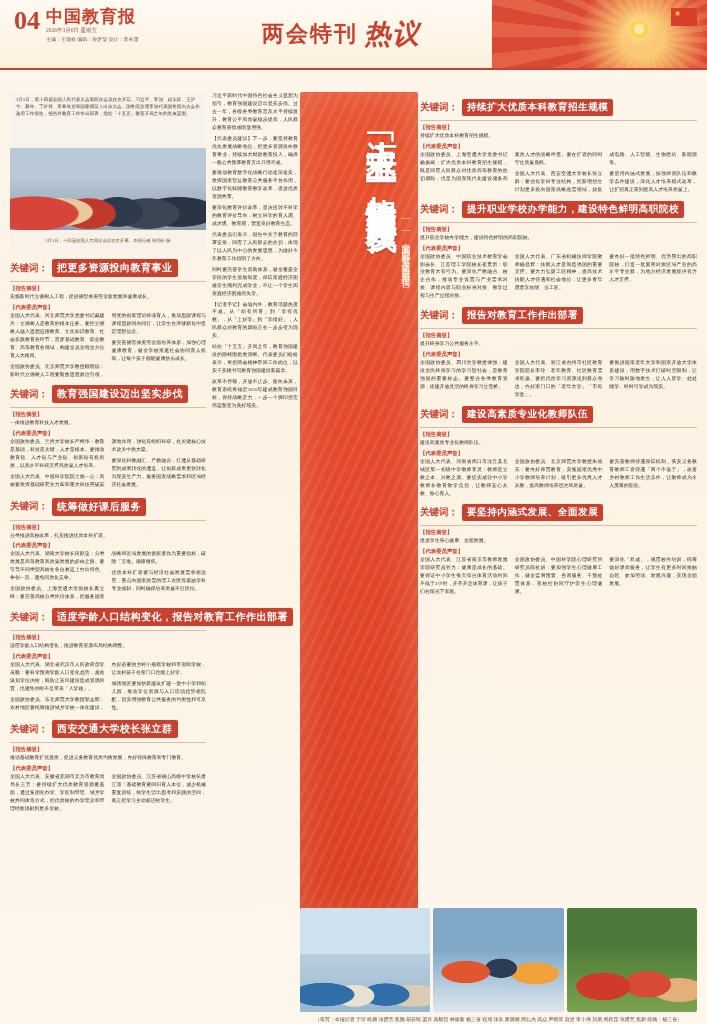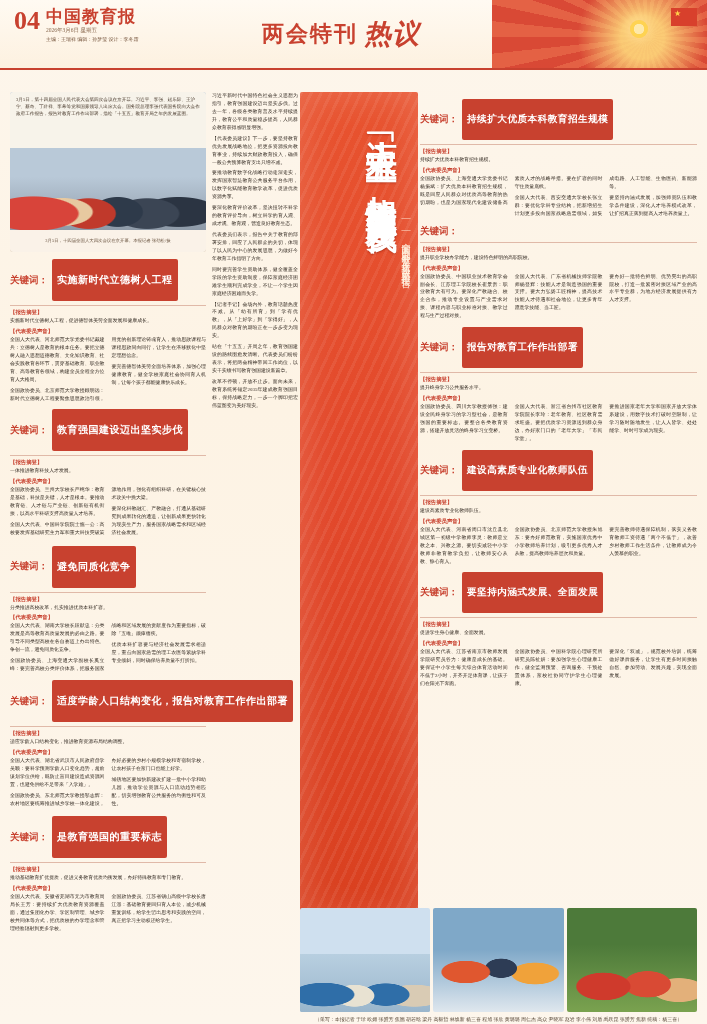--- a/index.html
+++ b/index.html
@@ -78,21 +78,21 @@
     background:rgba(253,246,236,.95);
     font-size:4.4px;color:#6a5440;text-align:center;line-height:22px;
   }
   
   .kw{
     display:flex;align-items:center;gap:4px;margin:7px 0 4px 0;
   }
   .kw .tag{font-size:9.5px;color:#c8412f;font-weight:bold;white-space:nowrap;}
   .kw .title{
     font-size:10px;color:#fff;font-weight:bold;background:#c8412f;
-    padding:14px 5px;border-radius:2px;white-space:nowrap;letter-spacing:.5px;
+    padding:2px 5px;border-radius:2px;white-space:nowrap;letter-spacing:.5px;
   }
   .kw-line{border-top:1px solid #e0b9a8;margin-bottom:3px;}
   .sub{font-size:5.4px;color:#c8412f;font-weight:bold;margin:3px 0 1px 0;}
   .para{
     font-size:4.9px;line-height:1.62;color:#332a22;text-align:justify;
     margin:0 0 3px 0;
   }
   .twocol{column-count:2;column-gap:7px;}
   .threecol{column-count:3;column-gap:7px;}
   
@@ -178,21 +178,21 @@
     <div class="col col-a">
       <div class="photo">
         <div class="cap-top">3月5日，第十四届全国人民代表大会第四次会议在京开幕。习近平、李强、赵乐际、王沪宁、蔡奇、丁薛祥、李希等党和国家领导人出席大会。国务院总理李强代表国务院向大会作政府工作报告，报告对教育工作作出部署，描绘「十五五」教育开局之年的发展蓝图。</div>
         <div class="crowd"></div>
         <div class="cap-bot">3月5日，十四届全国人大四次会议在京开幕。本报记者  张劲松/摄</div>
       </div>
 
       <div>
         <div class="kw">
           <span class="tag">关键词：</span>
-          <span class="title">实施新时代立德树人工程</span>
+          <span class="title">把更多资源投向教育事业</span>
         </div>
         <div class="kw-line"></div>
         <div class="sub">【报告摘登】</div>
         <p class="para">实施新时代立德树人工程，促进德智体美劳全面发展和健康成长。</p>
         <div class="sub">【代表委员声音】</div>
         <div class="twocol">
           <p class="para">全国人大代表、河北师范大学党委书记戴建兵：立德树人是教育的根本任务。要把立德树人融入思想道德教育、文化知识教育、社会实践教育各环节，贯穿基础教育、职业教育、高等教育各领域，构建全员全程全方位育人大格局。</p>
           <p class="para">全国政协委员、北京师范大学教授顾明远：新时代立德树人工程要聚焦思想政治引领，用党的创新理论铸魂育人，推动思政课程与课程思政同向同行，让学生在潜移默化中坚定理想信念。</p>
           <p class="para">要完善德智体美劳全面培养体系，加强心理健康教育，健全学校家庭社会协同育人机制，让每个孩子都能健康快乐成长。</p>
         </div>
@@ -210,21 +210,21 @@
         <div class="twocol">
           <p class="para">全国政协委员、兰州大学校长严纯华：教育是基础，科技是关键，人才是根本。要推动教育链、人才链与产业链、创新链有机衔接，以高水平科研支撑高质量人才培养。</p>
           <p class="para">全国人大代表、中国科学院院士施一公：高校要发挥基础研究主力军和重大科技突破策源地作用，强化有组织科研，在关键核心技术攻关中挑大梁。</p>
           <p class="para">要深化科教融汇、产教融合，打通从基础研究到成果转化的通道，让创新成果更快转化为现实生产力，服务国家战略需求和区域经济社会发展。</p>
         </div>
       </div>
 
       <div>
         <div class="kw">
           <span class="tag">关键词：</span>
-          <span class="title">避免同质化竞争</span>
+          <span class="title">统筹做好课后服务</span>
         </div>
         <div class="kw-line"></div>
         <div class="sub">【报告摘登】</div>
         <p class="para">分类推进高校改革，扎实推进优质本科扩容。</p>
         <div class="sub">【代表委员声音】</div>
         <div class="twocol">
           <p class="para">全国人大代表、湖南大学校长段献忠：分类发展是高等教育高质量发展的必由之路。要引导不同类型高校在各自赛道上办出特色、争创一流，避免同质化竞争。</p>
           <p class="para">全国政协委员、上海交通大学副校长奚立峰：要完善高校分类评价体系，把服务国家战略和区域发展的贡献度作为重要指标，破除「五唯」顽瘴痼疾。</p>
           <p class="para">优质本科扩容要与经济社会发展需求相适应，重点向国家急需的理工农医等紧缺学科专业倾斜，同时确保培养质量不打折扣。</p>
         </div>
@@ -242,21 +242,21 @@
         <div class="twocol">
           <p class="para">全国人大代表、湖北省武汉市人民政府督学吴颖：要科学预测学龄人口变化趋势，超前谋划学位供给，既防止盲目建设造成资源闲置，也避免供给不足带来「入学难」。</p>
           <p class="para">全国政协委员、东北师范大学教授邬志辉：农村地区要统筹推进城乡学校一体化建设，办好必要的乡村小规模学校和寄宿制学校，让农村孩子在家门口也能上好学。</p>
           <p class="para">城镇地区要加快新建改扩建一批中小学和幼儿园，推动学位资源与人口流动趋势相匹配，切实增强教育公共服务的均衡性和可及性。</p>
         </div>
       </div>
 
       <div>
         <div class="kw">
           <span class="tag">关键词：</span>
-          <span class="title">是教育强国的重要标志</span>
+          <span class="title">西安交通大学校长张立群</span>
         </div>
         <div class="kw-line"></div>
         <div class="sub">【报告摘登】</div>
         <p class="para">推动基础教育扩优提质，促进义务教育优质均衡发展，办好特殊教育和专门教育。</p>
         <div class="sub">【代表委员声音】</div>
         <div class="twocol">
           <p class="para">全国人大代表、安徽省芜湖市无为市教育局局长王芳：要持续扩大优质教育资源覆盖面，通过集团化办学、学区制管理、城乡学校共同体等方式，把优质校的办学理念和管理经验辐射到更多学校。</p>
           <p class="para">全国政协委员、江苏省锡山高级中学校长唐江澎：基础教育要回归育人本位，减少机械重复训练，给学生留出思考和实践的空间，真正把学习主动权还给学生。</p>
         </div>
       </div>
@@ -295,20 +295,21 @@
         <div class="threecol">
           <p class="para">全国政协委员、上海交通大学党委书记杨振斌：扩大优质本科教育招生规模，既是回应人民群众对优质高等教育的热切期盼，也是为国家现代化建设储备高素质人才的战略举措。要在扩容的同时守住质量底线。</p>
           <p class="para">全国人大代表、西安交通大学校长张立群：要优化学科专业结构，把新增招生计划更多投向国家战略急需领域，如集成电路、人工智能、生物医药、新能源等。</p>
           <p class="para">要坚持内涵式发展，加强师资队伍和教学条件建设，深化人才培养模式改革，让扩招真正落到提高人才培养质量上。</p>
         </div>
       </div>
 
       <div>
         <div class="kw">
           <span class="tag">关键词：</span>
+          <span class="title">提升职业学校办学能力，建设特色鲜明高职院校</span>
         </div>
         <div class="kw-line"></div>
         <div class="sub">【报告摘登】</div>
         <p class="para">提升职业学校办学能力，建设特色鲜明的高职院校。</p>
         <div class="sub">【代表委员声音】</div>
         <div class="threecol">
           <p class="para">全国政协委员、中国职业技术教育学会副会长、江苏理工学院校长崔景贵：职业教育大有可为。要深化产教融合、校企合作，推动专业设置与产业需求对接、课程内容与职业标准对接、教学过程与生产过程对接。</p>
           <p class="para">全国人大代表、广东省机械技师学院教师杨登辉：技能人才是制造强国的重要支撑。要大力弘扬工匠精神，提高技术技能人才待遇和社会地位，让更多青年愿意学技能、当工匠。</p>
           <p class="para">要办好一批特色鲜明、优势突出的高职院校，打造一批紧密对接区域产业的高水平专业群，为地方经济发展提供有力人才支撑。</p>
         </div>

